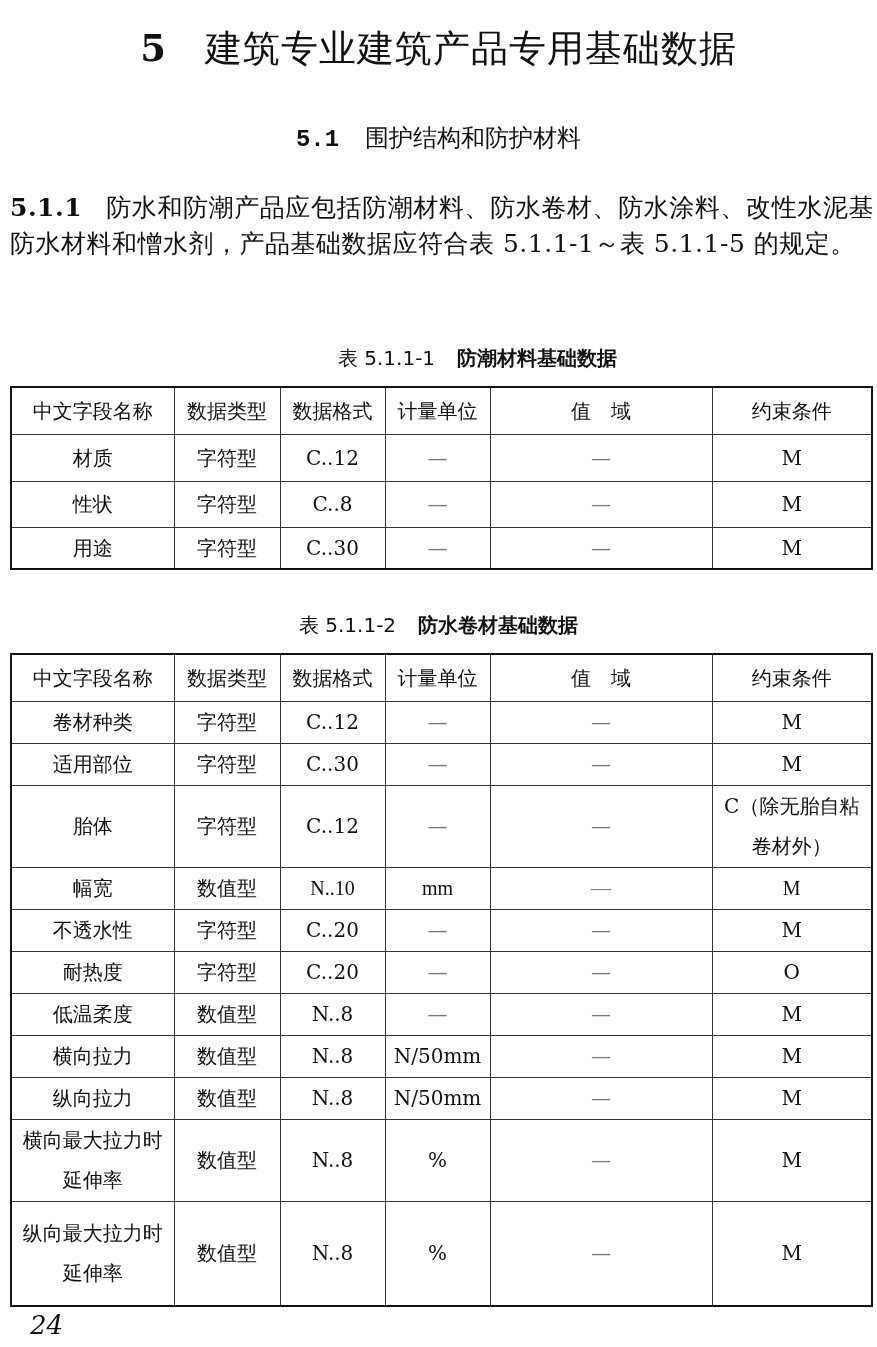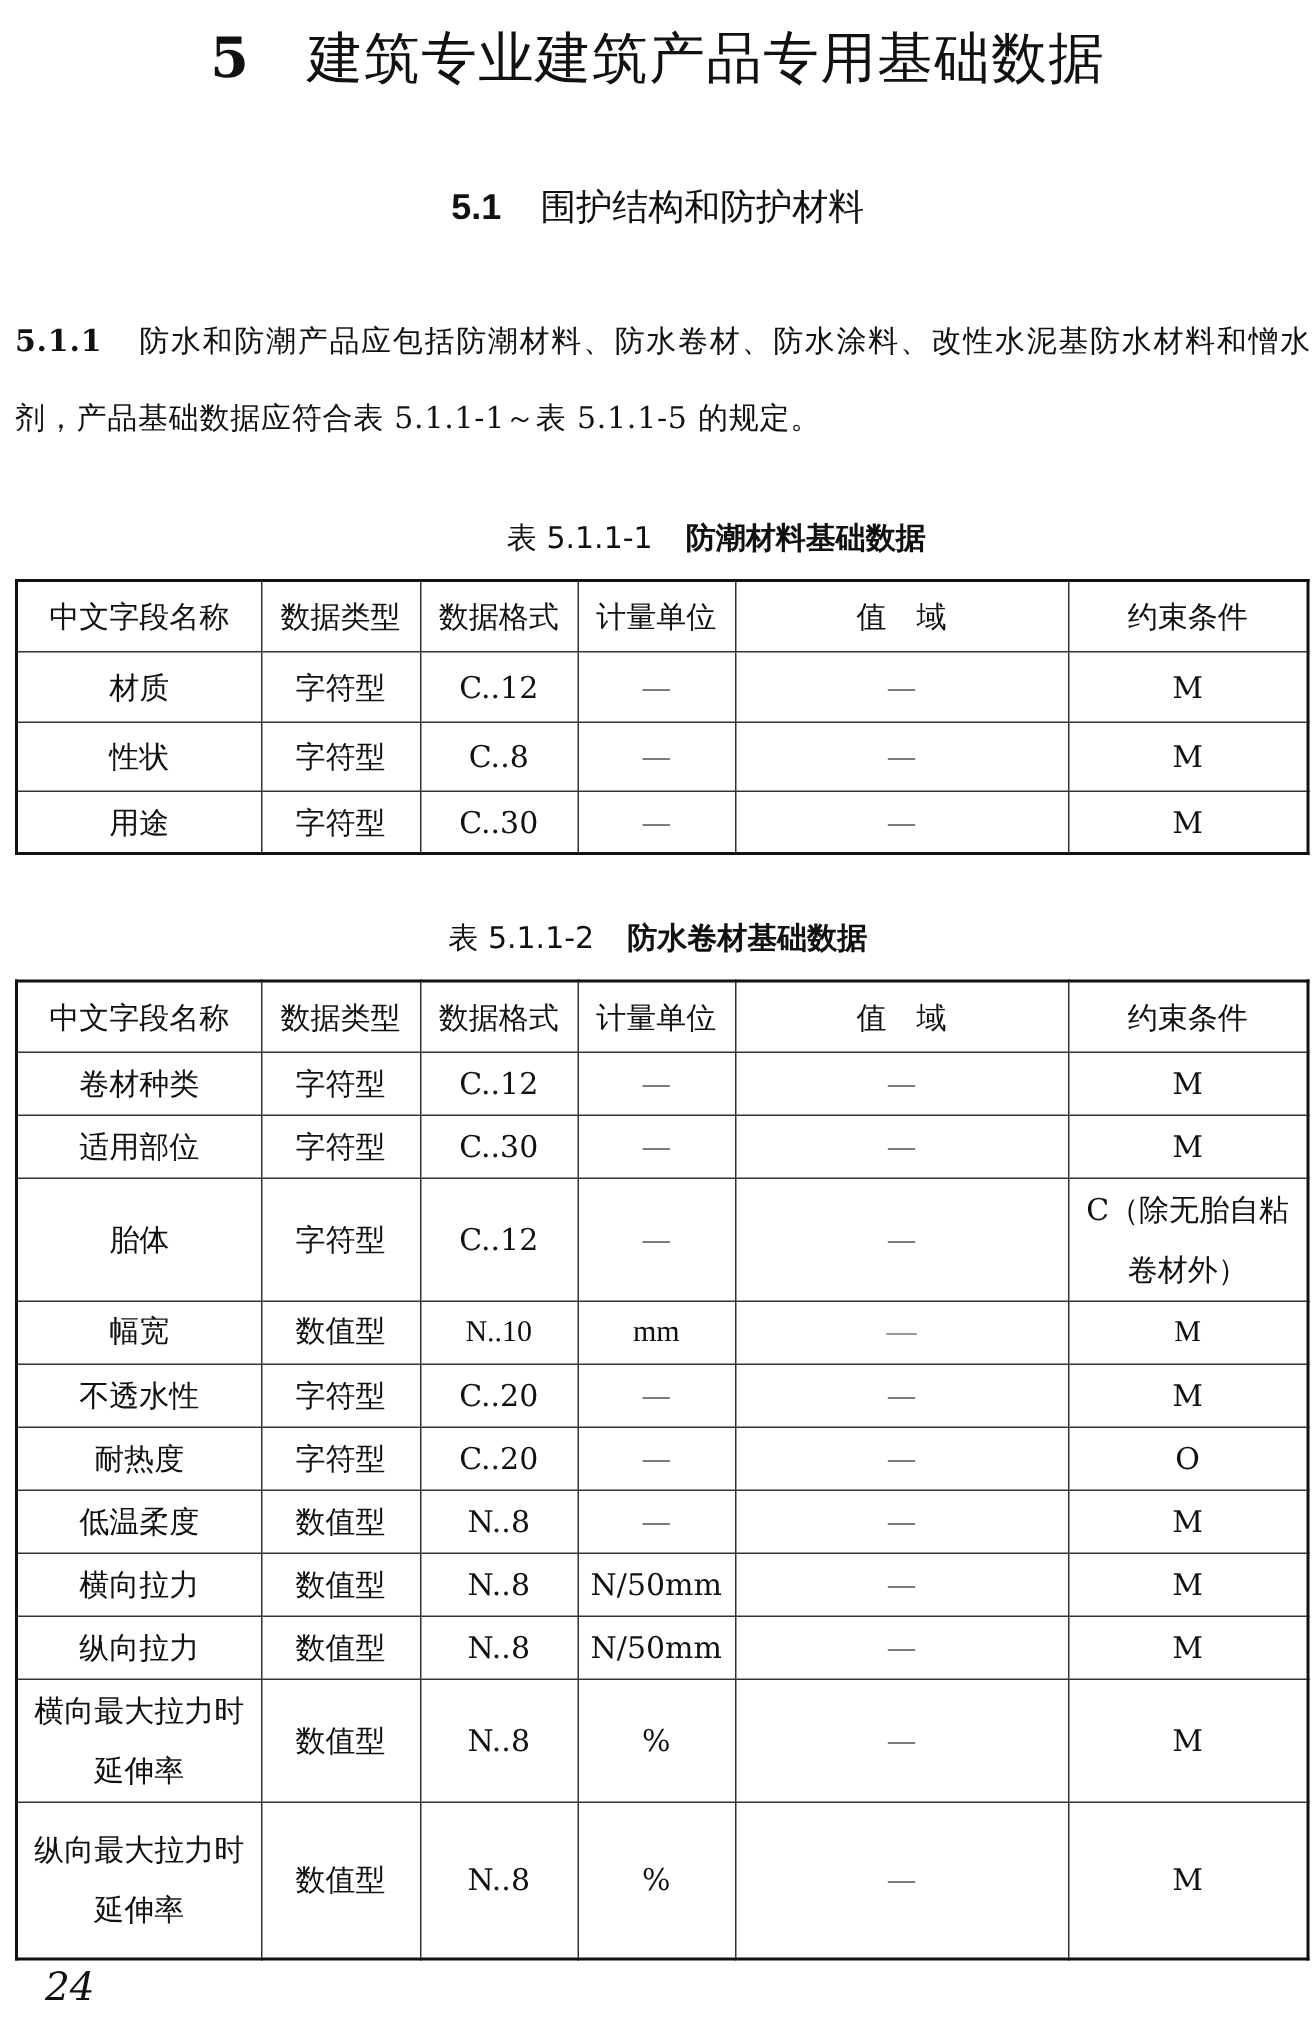--- a/index.html
+++ b/index.html
@@ -3,32 +3,32 @@
 <meta charset="utf-8">
 <style>
   html, body { margin: 0; padding: 0; background: #ffffff; }
   body {
     width: 877px; height: 1347px; position: relative; overflow: hidden;
     font-family: "DejaVu Serif", "Liberation Serif", serif; color: #111;
   }
   .abs { position: absolute; }
   .chapter-title {
     left: 0; width: 877px; top: 18px; text-align: center;
-    font-size: 37px; line-height: 41px; letter-spacing: 1px;
+    font-size: 37px; line-height: 60px; letter-spacing: 1px;
   }
   .chapter-title .num { font-weight: bold; margin-right: 38px; }
   .section-title {
     left: 0; width: 877px; top: 118px; text-align: center;
     font-size: 24px; line-height: 40px;
     font-family: "DejaVu Sans", "Liberation Sans", sans-serif;
   }
-  .section-title .num { font-weight: bold; margin-right: 26px; font-family: Liberation Sans, sans-serif; margin-top: 42px; }
+  .section-title .num { font-weight: bold; margin-right: 26px; font-family: Liberation Mono, monospace; margin-top: 42px; }
   .clause {
-    left: 10px; top: 202px; width: 864px;
-    font-size: 20px; line-height: 51px; letter-spacing: 0.5px;
+    left: 10px; top: 190px; width: 864px;
+    font-size: 25px; line-height: 36px; letter-spacing: 0.5px;
     text-align: justify;
   }
   .clause .num { font-weight: bold; margin-right: 24px; }
   .table-caption {
     left: 0; width: 877px; text-align: center;
     font-family: "DejaVu Sans", "Liberation Sans", sans-serif;
     font-size: 20px; font-weight: bold; line-height: 30px;
   }
   .table-caption .num { font-weight: normal; margin-right: 22px; }
   table.data {

